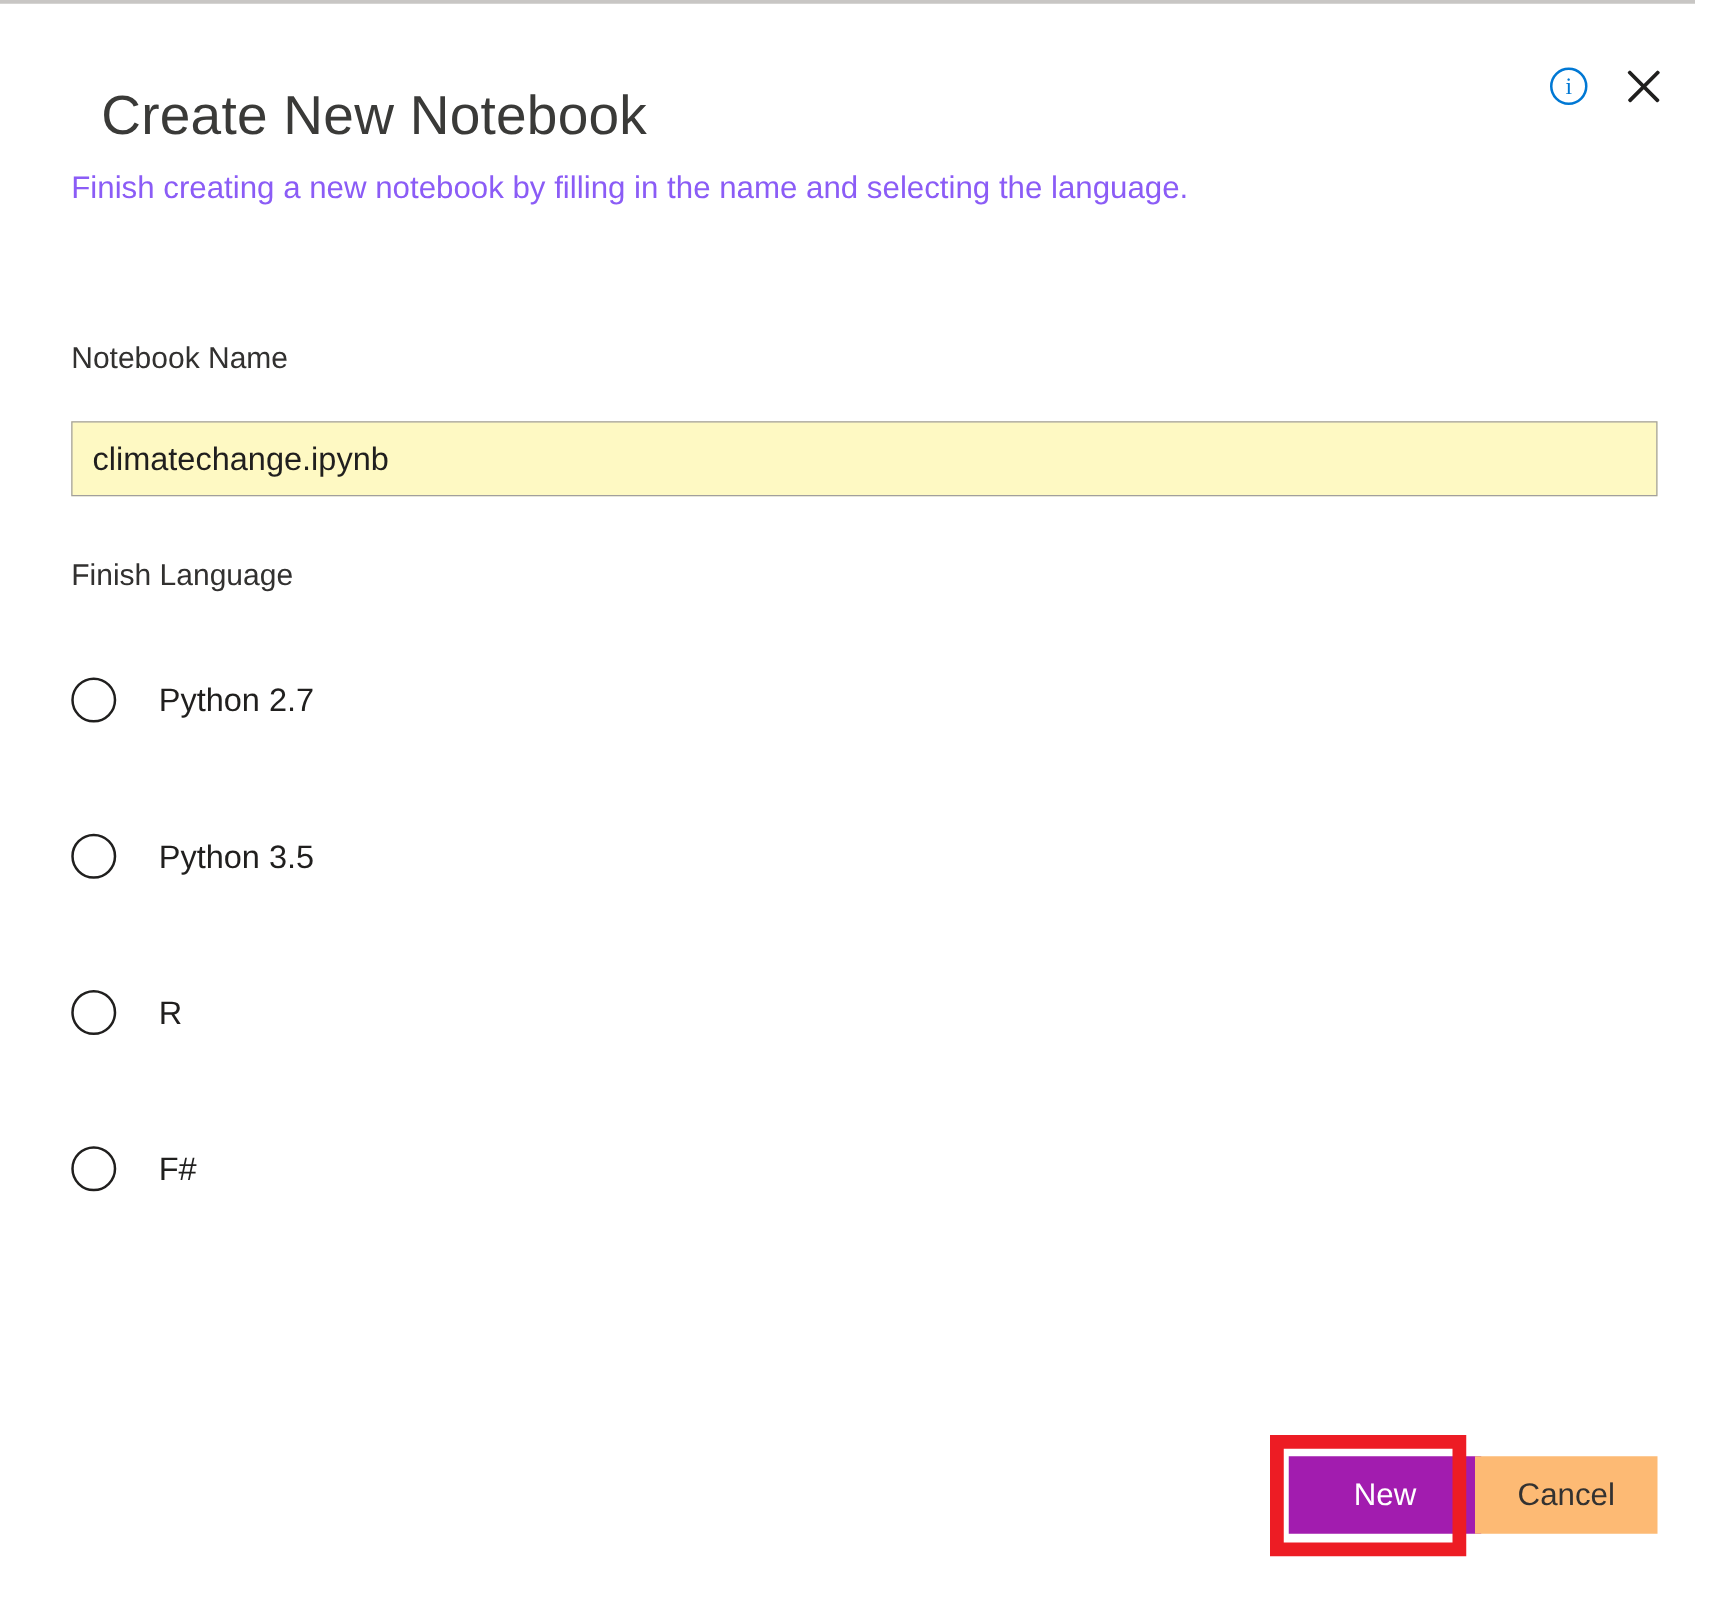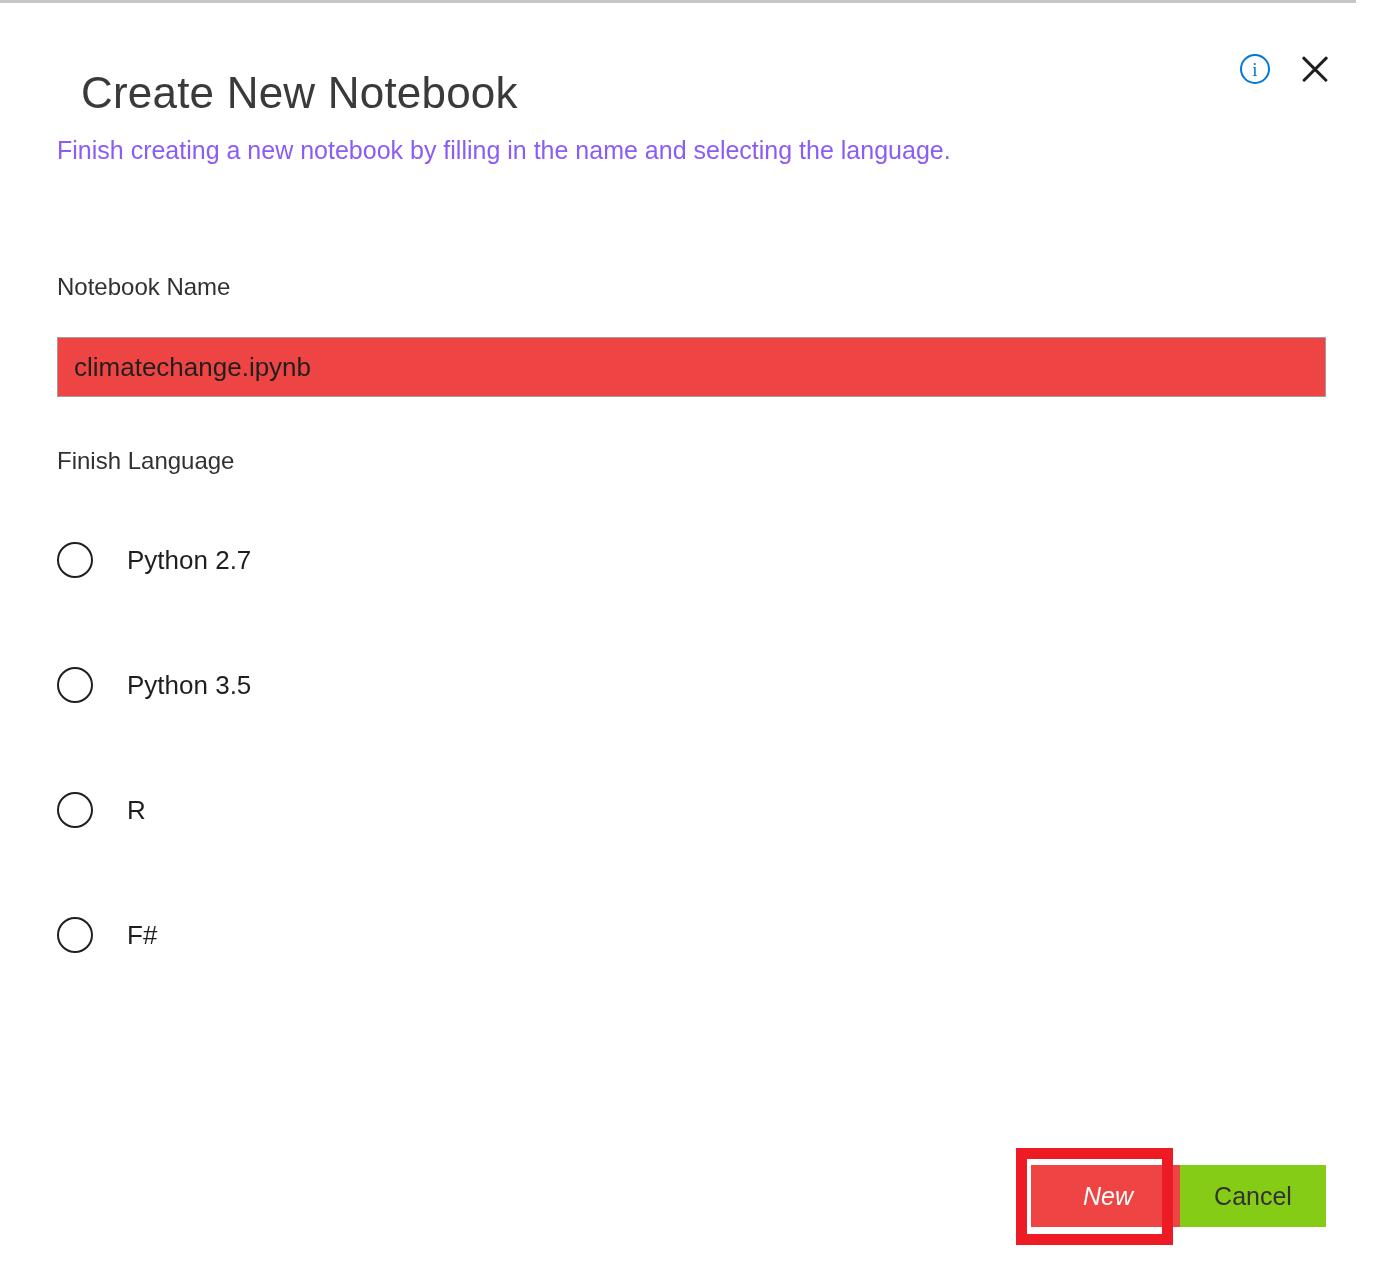--- a/index.html
+++ b/index.html
@@ -113,21 +113,21 @@
   .label-select-language { top: 447px; }
 
   .name-input {
     position: absolute;
     left: 57px;
     top: 337px;
     width: 1269px;
     height: 60px;
     box-sizing: border-box;
     border: 1px solid #a19f9d;
-    background: #ef4444;
+    background: #fef9c3;
     font-family: "Liberation Sans", sans-serif;
     font-size: 26px;
     color: #201f1e;
     padding: 0 16px;
     outline: none;
   }
 
   
   .radio-group {
     position: absolute;
@@ -214,30 +214,29 @@
     display: flex;
     align-items: center;
     justify-content: center;
     padding: 0;
   }
   .btn-new {
     left: 1031px;
     top: 0px;
     width: 154px;
     height: 62px;
-    background: #ef4444;
+    background: #a21caf;
     color: #ffffff;
-    font-style: italic;
   }
   .btn-cancel {
     left: 1180px;
     top: 0px;
     width: 146px;
     height: 62px;
-    background: #84cc16;
+    background: #fdba74;
     color: #333231;
   }
 
   
   .annotation-box {
     position: absolute;
     left: 1016px;
     top: 1148px;
     width: 157px;
     height: 97px;

